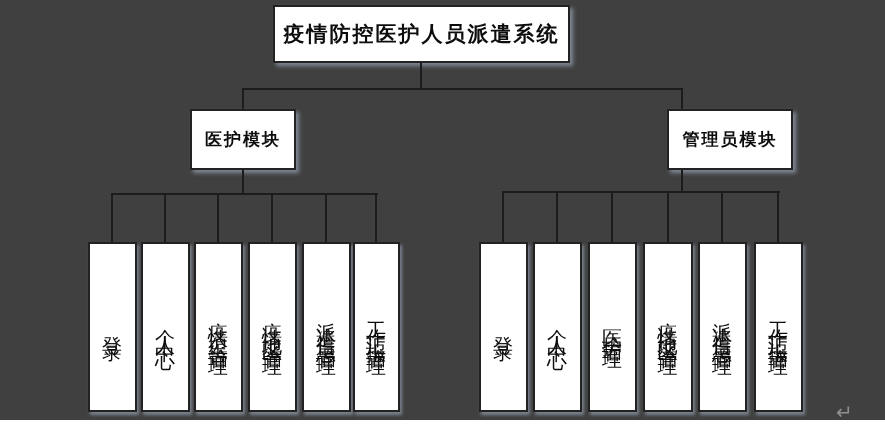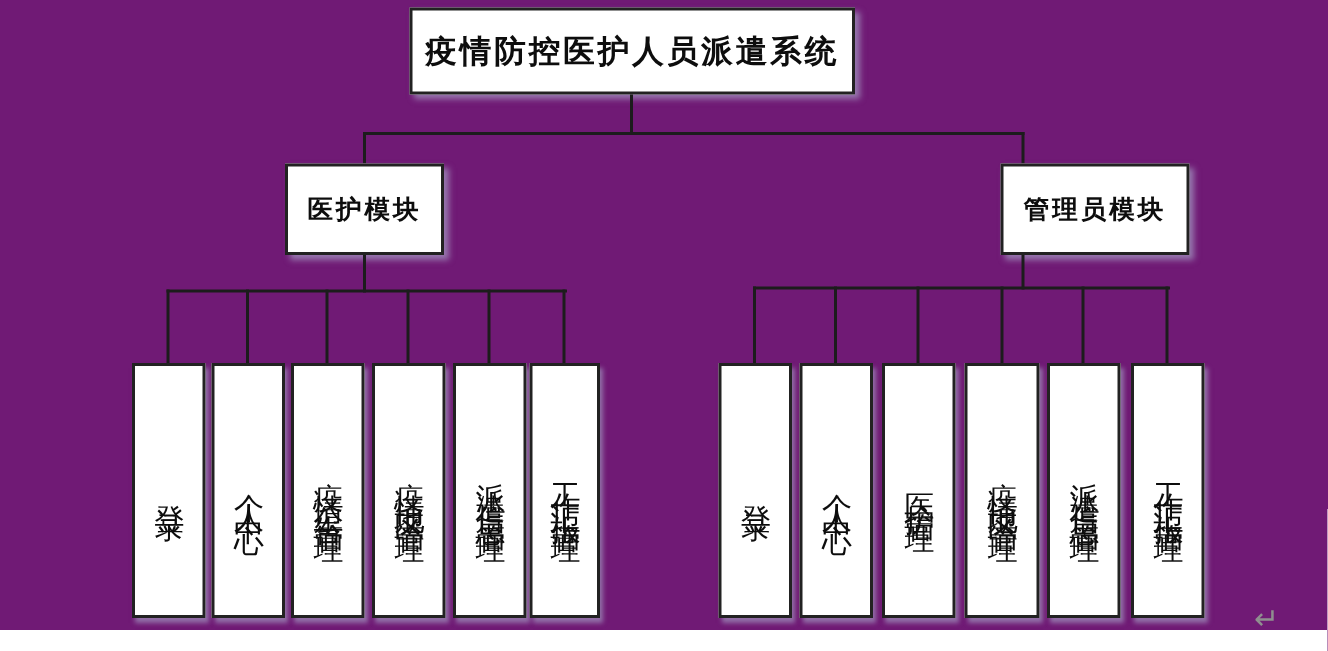--- a/index.html
+++ b/index.html
@@ -1,20 +1,20 @@
 <!DOCTYPE html>
 <html><head>
 <meta charset="utf-8">
 <style>
   html, body { margin: 0; padding: 0; background: #ffffff; }
   #canvas {
     position: relative;
     width: 885px;
     height: 420px;
-    background: #701a75;
+    background: #404040;
     overflow: hidden;
     font-family: "Liberation Sans", "DejaVu Sans", sans-serif;
   }
   .node {
     position: absolute;
     background: #ffffff;
     border: 2px solid #222222;
     box-sizing: border-box;
     display: flex;
     align-items: center;

